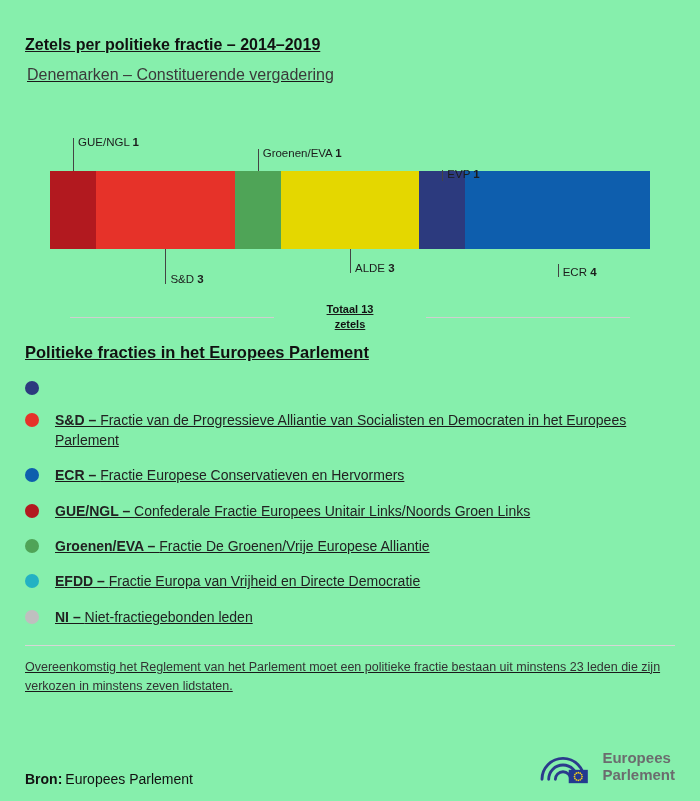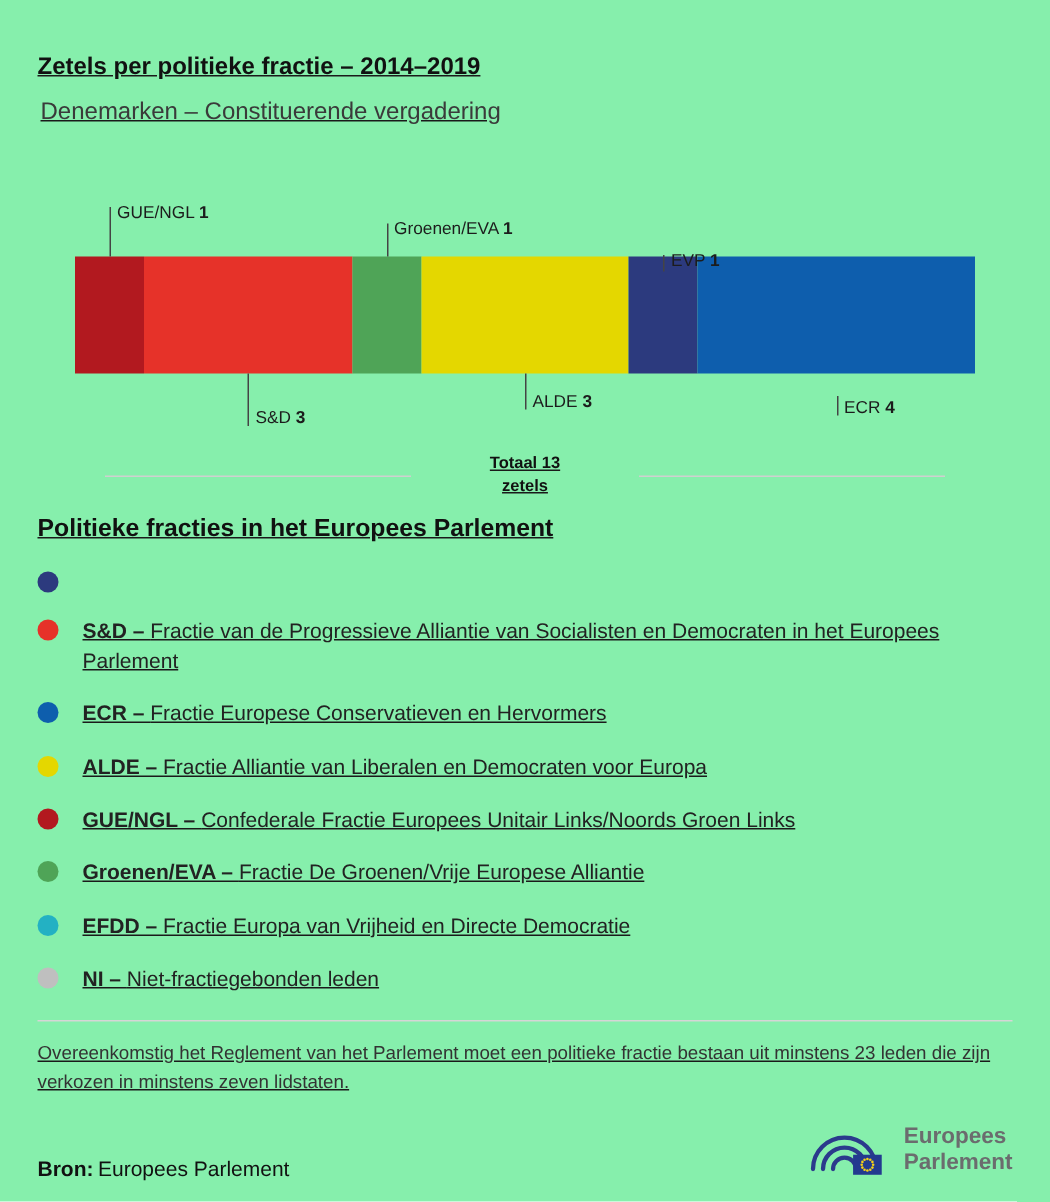--- a/index.html
+++ b/index.html
@@ -98,24 +98,20 @@
       </li>
       <li>
         <span class="dot" style="background: rgb(230, 50, 41);"></span>
         <div><b class="abbr">S&amp;D – </b><span>Fractie van de Progressieve Alliantie van Socialisten en Democraten in het Europees Parlement</span></div>
       </li>
       <li>
         <span class="dot" style="background: rgb(14, 94, 173);"></span>
         <div><b class="abbr">ECR – </b><span>Fractie Europese Conservatieven en Hervormers</span></div>
       </li>
       <li>
-        <span class="dot" style="background: rgb(228, 215, 0);"></span>
-        <div><b class="abbr">ALDE – </b><span>Fractie Alliantie van Liberalen en Democraten voor Europa</span></div>
-      </li>
-      <li>
         <span class="dot" style="background: rgb(178, 25, 31);"></span>
         <div><b class="abbr">GUE/NGL – </b><span>Confederale Fractie Europees Unitair Links/Noords Groen Links</span></div>
       </li>
       <li>
         <span class="dot" style="background: rgb(79, 164, 87);"></span>
         <div><b class="abbr">Groenen/EVA – </b><span>Fractie De Groenen/Vrije Europese Alliantie</span></div>
       </li>
       <li>
         <span class="dot" style="background: rgb(35, 177, 195);"></span>
         <div><b class="abbr">EFDD – </b><span>Fractie Europa van Vrijheid en Directe Democratie</span></div>

